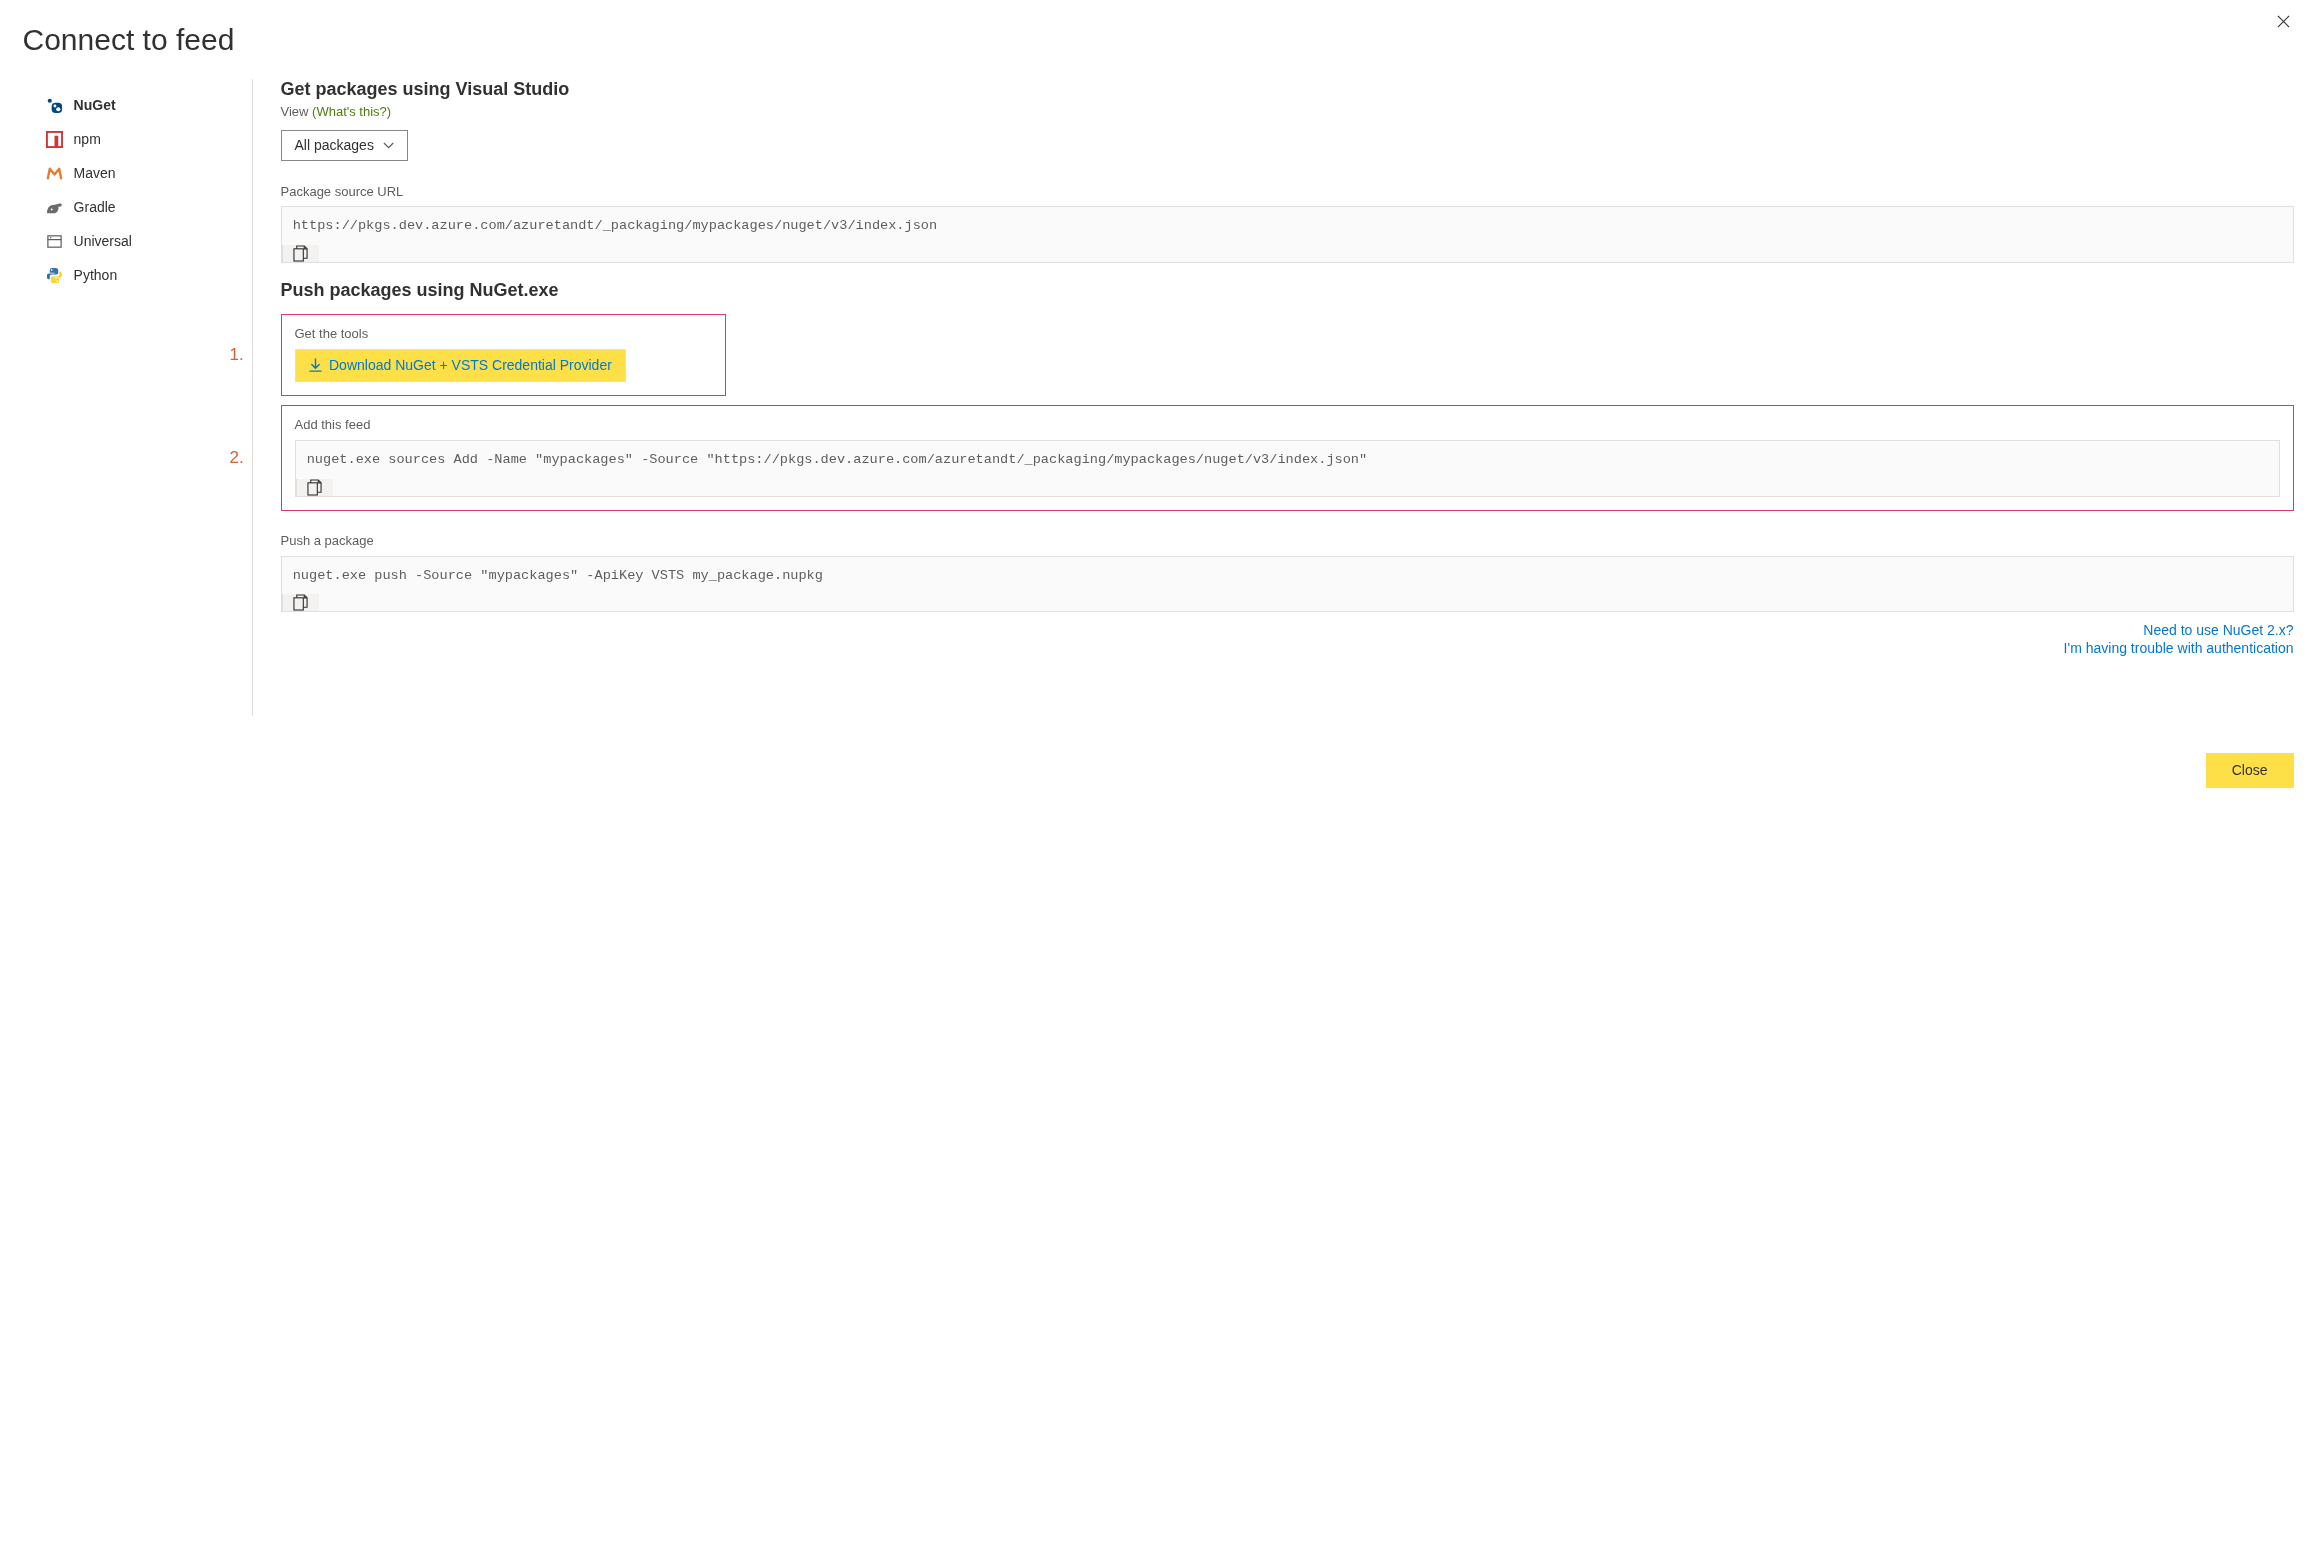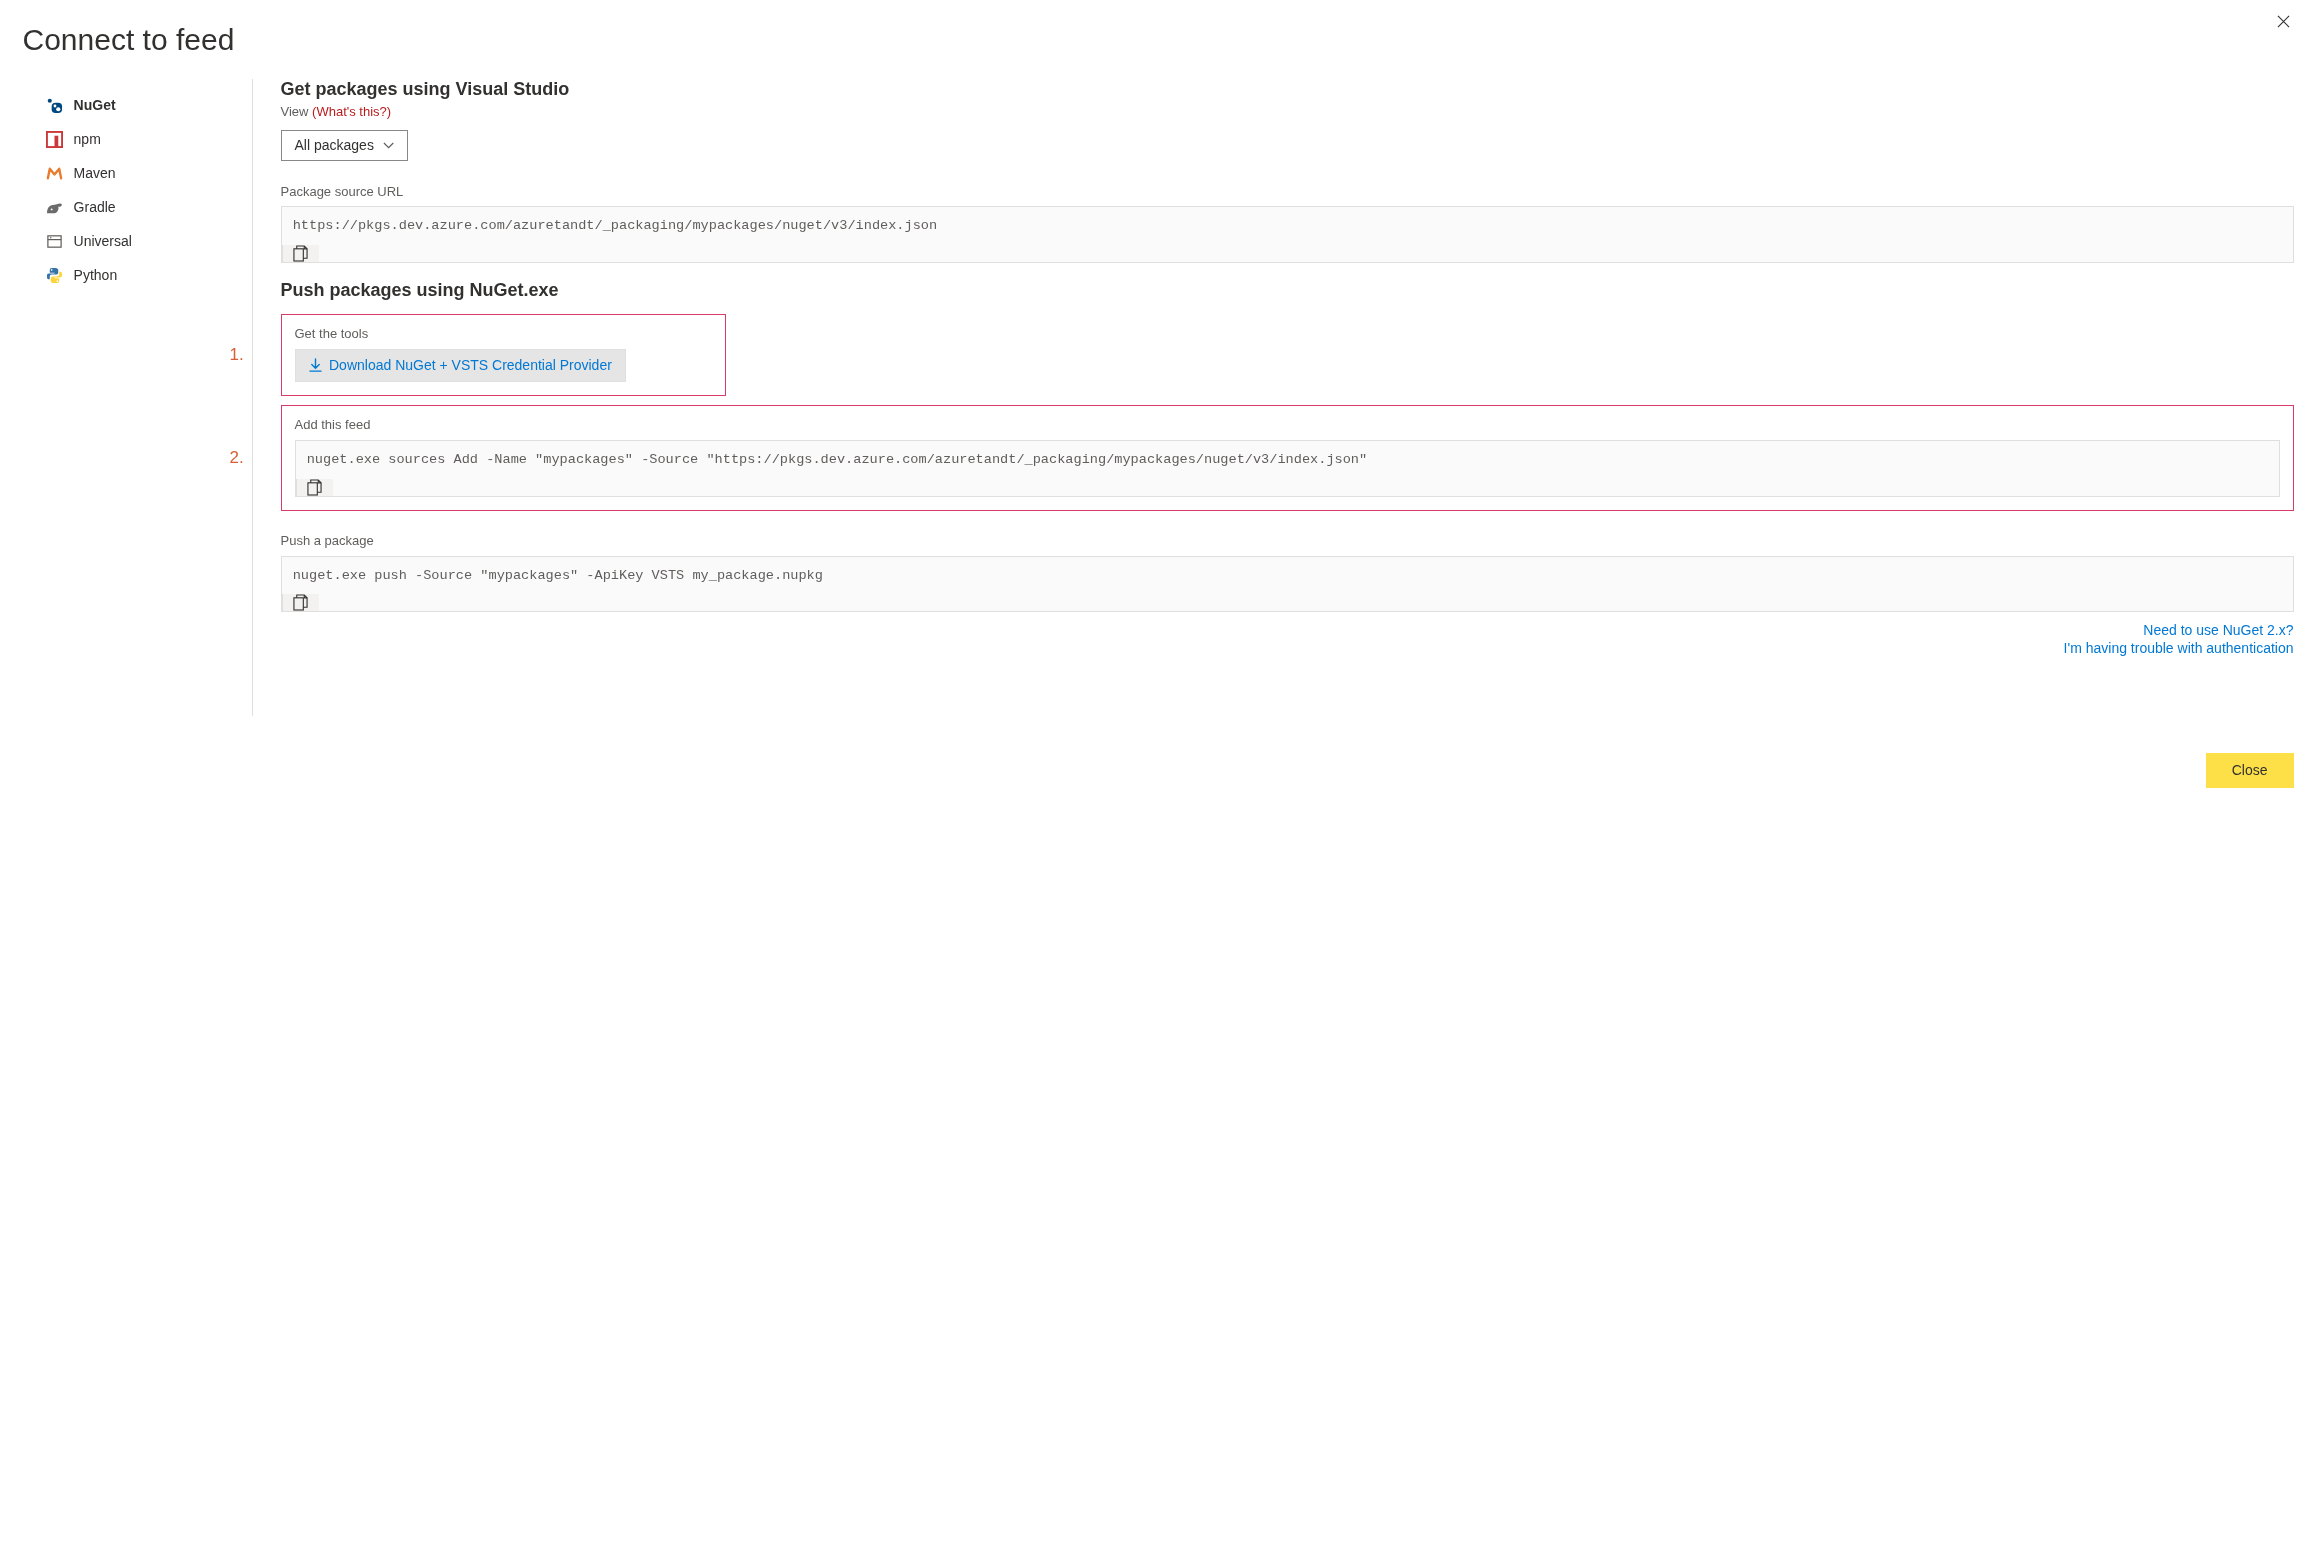--- a/index.html
+++ b/index.html
@@ -71,21 +71,21 @@
       font-weight: 600;
       color: #323130;
       margin-bottom: 3.7px;
     }
     .view-row {
       font-size: 13px;
       color: #605e5c;
       margin-bottom: 11.2px;
     }
     .view-row a {
-      color: #b91c1c;
+      color: #4d7c0f;
       text-decoration: none;
     }
     .dropdown {
       display: inline-flex;
       align-items: center;
       gap: 9.4px;
       border: 0.9px solid #8a8886;
       padding: 6.6px 13px;
       font-size: 14px;
       cursor: pointer;
@@ -153,21 +153,21 @@
       color: #d66036;
       font-size: 17px;
     }
     .download-btn {
       display: inline-flex;
       align-items: center;
       gap: 7.5px;
       border: 0.9px solid #e1dfdd;
       padding: 7.5px 13px;
       color: #0078d4;
-      background: #e5e5e5;
+      background: #fde047;
       cursor: pointer;
       font-size: 14px;
     }
     .footer {
       display: flex;
       justify-content: flex-end;
       margin-top: 37px;
     }
     .close-btn {
       background: #fde047;

